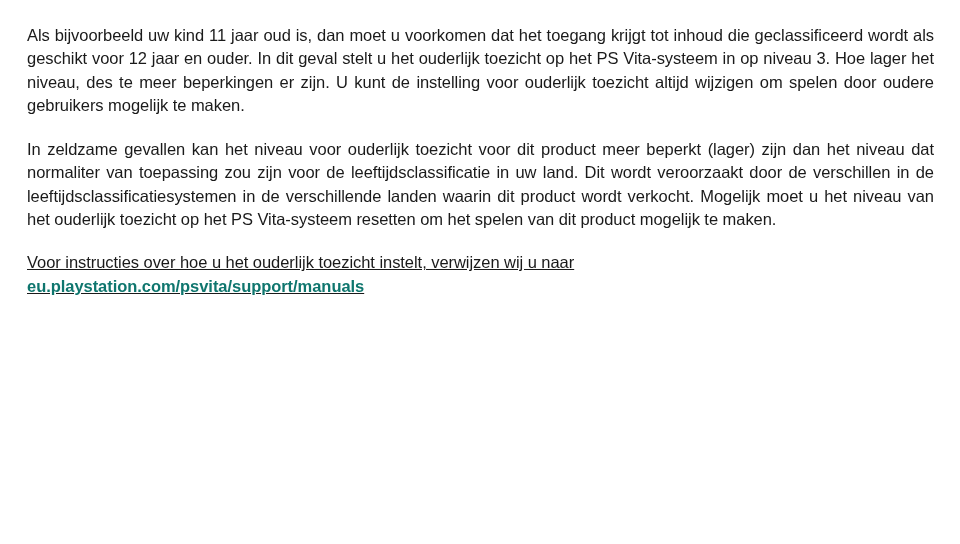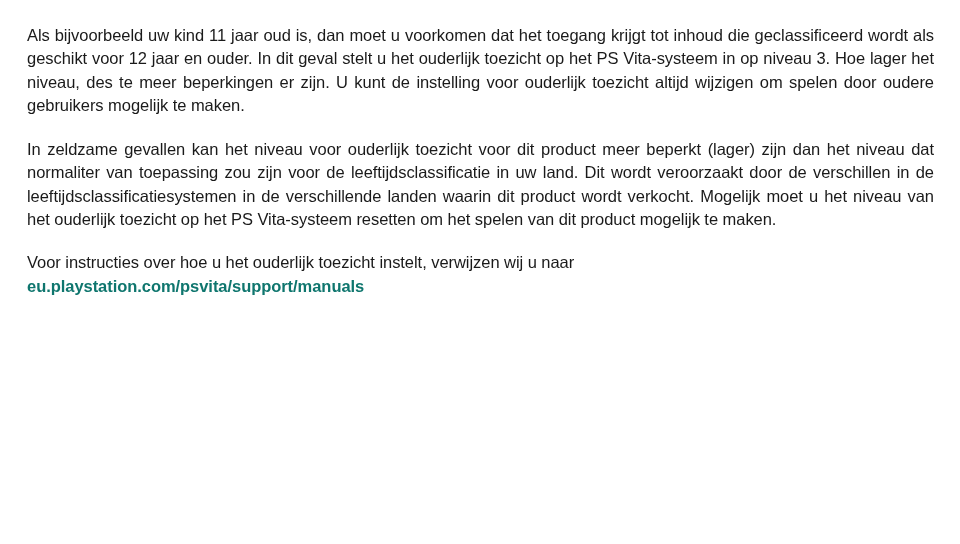--- a/index.html
+++ b/index.html
@@ -28,20 +28,21 @@
     margin: 0 0 20px 0;
     font-size: 16.5px;
     line-height: 1.42;
     text-align: justify;
     text-justify: inter-word;
     letter-spacing: -0.05px;
     color: #1a1a1a;
   }
   .para:last-child {
     margin-bottom: 8px;
+    text-decoration: underline;
   }
   .para-left {
     text-align: left;
   }
   .link-line {
     display: block;
     font-weight: bold;
     text-align: left;
     color: #0f766e;
     letter-spacing: -0.05px;

